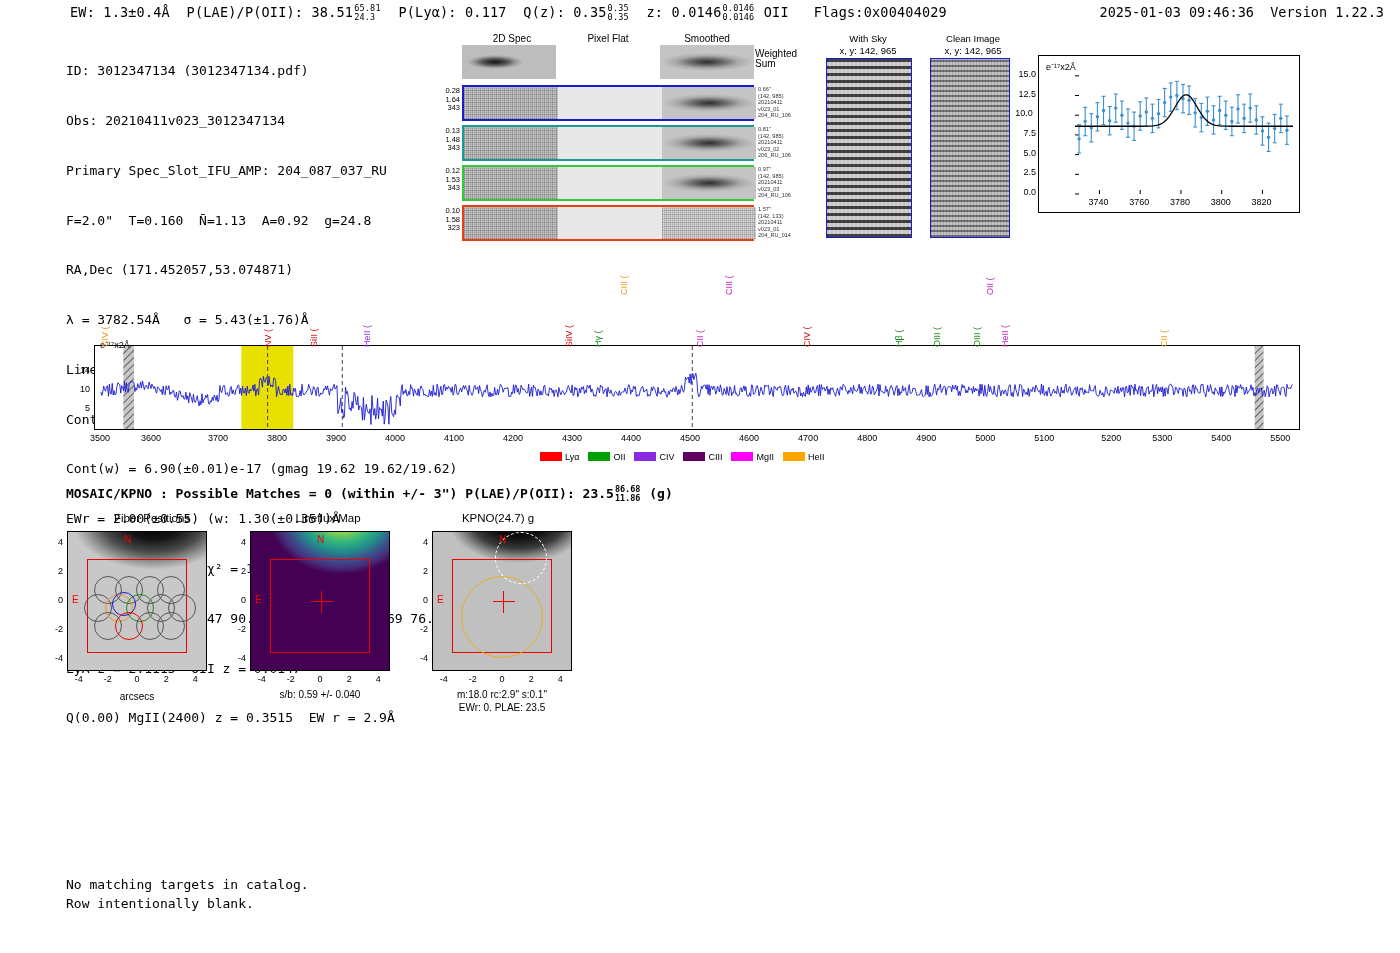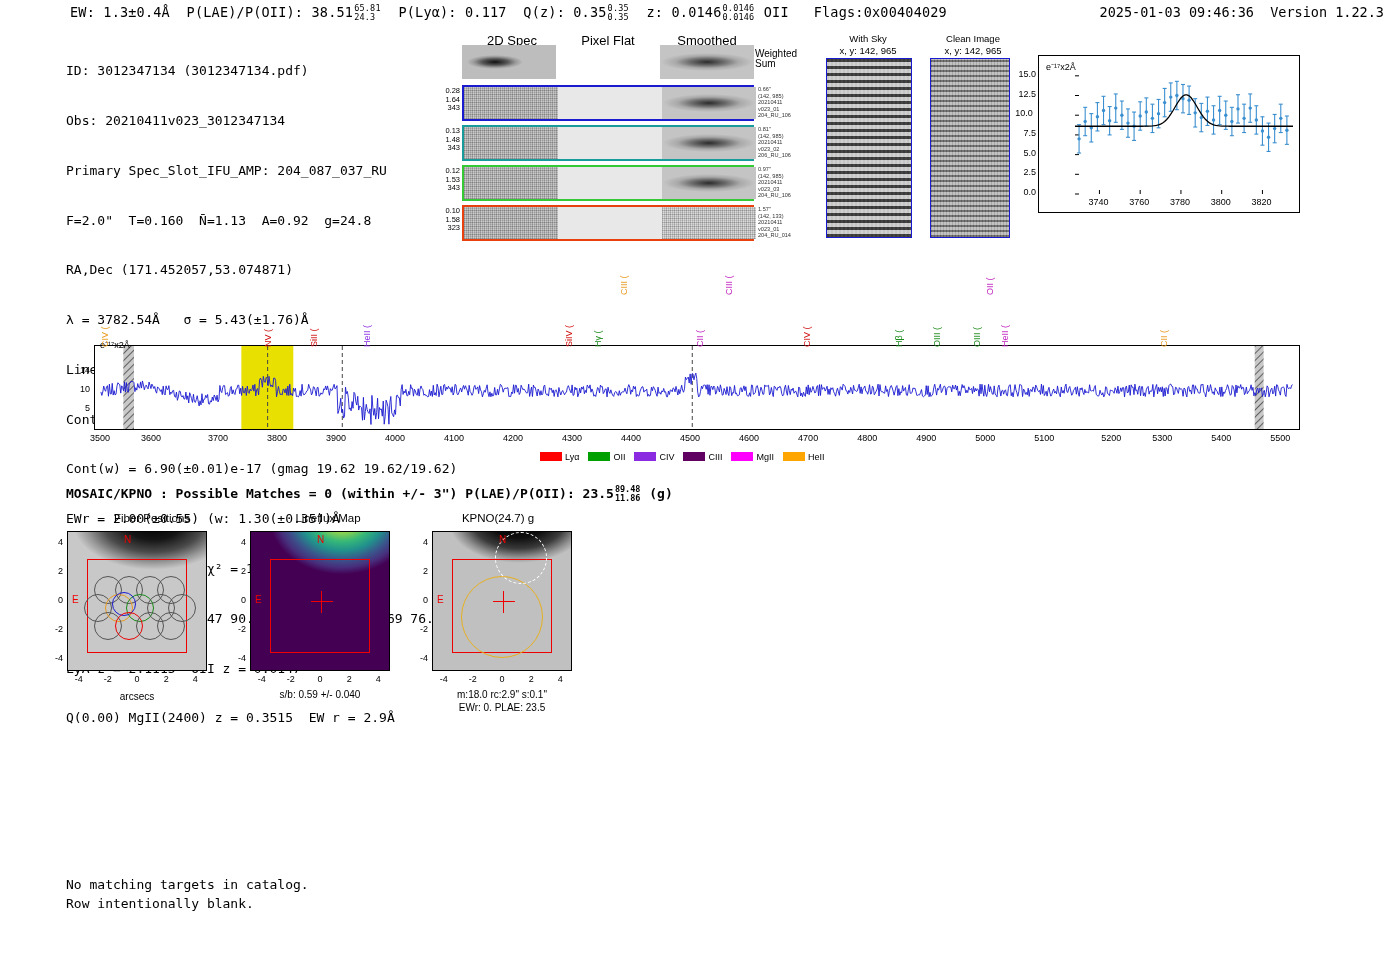--- a/index.html
+++ b/index.html
@@ -12,21 +12,21 @@
   #version{right:16px;top:4px;font-size:13.5px;white-space:nowrap;}
   .frac{display:inline-block;vertical-align:-0.35em;font-size:8.5px;line-height:1.0;text-align:left;margin:0 1px;}
   .frac span{display:block;}
 
   
   #infoblock{left:66px;top:30px;font-size:13px;line-height:16.6px;white-space:pre;}
   #infoblock .ln{white-space:pre;}
 
   
   #specpanel{left:462px;top:33px;width:342px;height:222px;}
-  .colhdr{position:absolute;font-size:13px;font-family:"Liberation Sans",sans-serif;color:#000;}
+  .colhdr{position:absolute;font-size:10px;font-family:"Liberation Sans",sans-serif;color:#000;}
   .strip{position:absolute;left:0;width:292px;height:36px;box-sizing:border-box;}
   .strip .a,.strip .b,.strip .c{position:absolute;top:0;height:100%;}
   .a{left:0;width:94px;}
   .b{left:94px;width:104px;background:#e8e8e8;}
   .c{left:198px;width:94px;}
   .noise{background-color:#b9b9b9;
     background-image:
       repeating-linear-gradient(90deg, rgba(0,0,0,0.16) 0 1px, rgba(255,255,255,0.16) 1px 2px, rgba(0,0,0,0.10) 2px 3px, rgba(255,255,255,0.07) 3px 4px),
       repeating-linear-gradient(0deg, rgba(0,0,0,0.18) 0 1px, rgba(255,255,255,0.14) 1px 2px, rgba(0,0,0,0.07) 2px 3px, rgba(255,255,255,0.10) 3px 4px);
   }
@@ -454,21 +454,21 @@
 <div id="speclegend" style="left:540px;top:452px;">
     <span style="white-space:nowrap;"><span class="sw" style="background:#ff0000;"></span><span>Lyα</span></span>
     <span style="white-space:nowrap;"><span class="sw" style="background:#00a000;"></span><span>OII</span></span>
     <span style="white-space:nowrap;text-align:center;"><span class="sw" style="background:#8a2be2;"></span><span>CIV</span></span>
     <span style="white-space:nowrap;"><span class="sw" style="background:#600060;"></span><span>CIII</span></span>
     <span style="white-space:nowrap;"><span class="sw" style="background:#ff00ff;"></span><span>MgII</span></span>
     <span style="white-space:nowrap;"><span class="sw" style="background:#ffa500;"></span><span>HeII</span></span>
   </div>
 
 <div class="abs mono" id="mosaicline">
-  <span>MOSAIC/KPNO : Possible Matches = 0 (within +/- 3")  P(LAE)/P(OII): 23.5</span><span class="frac"><span>89.48</span><span>11.86</span></span>&nbsp;<span>(g)</span>
+  <span>MOSAIC/KPNO : Possible Matches = 0 (within +/- 3")  P(LAE)/P(OII): 23.5</span><span class="frac"><span>86.68</span><span>11.86</span></span>&nbsp;<span>(g)</span>
 </div>
 
 <div class="panelttl" style="left:62px;top:512px;width:180px;">Fiber Positions</div>
 <div class="axbox" style="left:67px;top:531px;width:140px;height:140px;">
   <div style="position:absolute;left:0;top:0;width:100%;height:100%;background:
      radial-gradient(ellipse 80px 46px at 62% -6%, #000 0%, #151515 35%, #4a4a4a 62%, #9a9a9a 85%, #c8c8c8 100%),
      linear-gradient(#dcdcdc,#dcdcdc);"></div>
   <div class="redrect" style="left:19px;top:27px;width:100px;height:94px;"></div>
 
   <div class="fibercirc" style="left:26px;top:44px;width:28px;height:28px;"></div>

